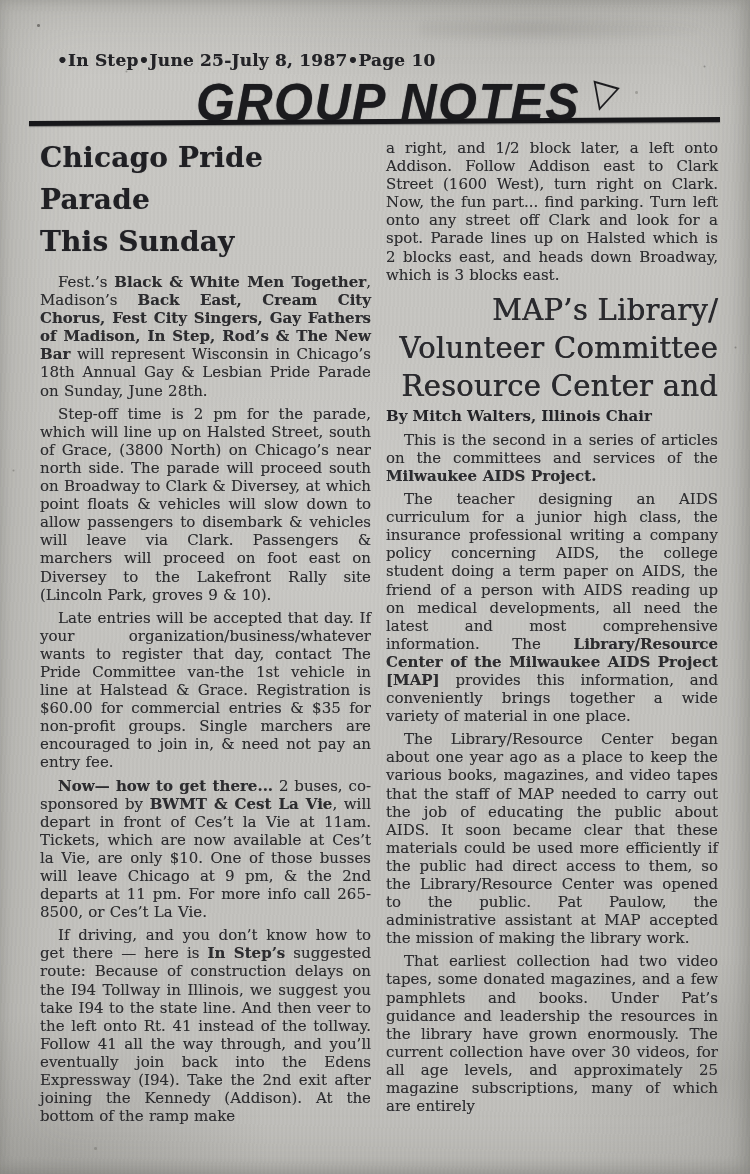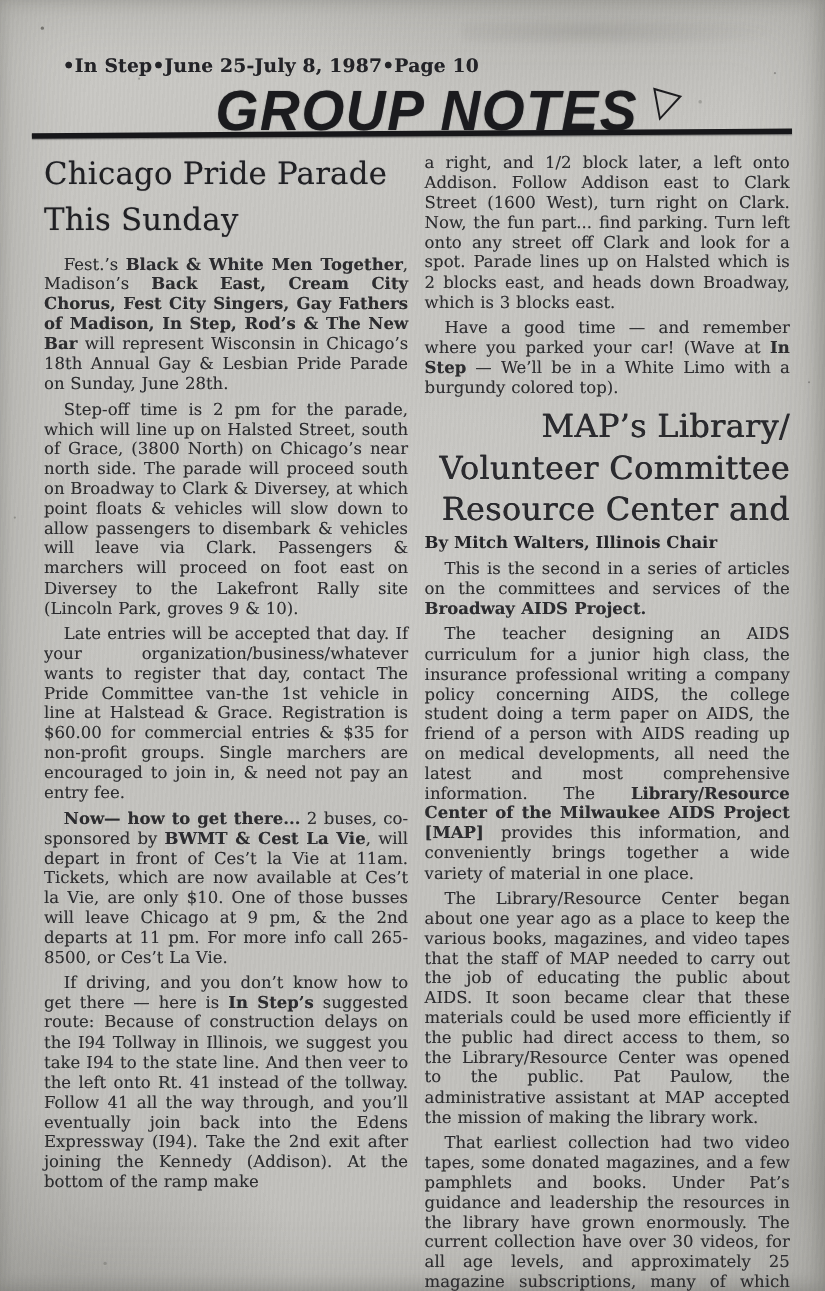--- a/index.html
+++ b/index.html
@@ -30,21 +30,21 @@
   .gn-text{display:inline-block;margin-left:196px;font-family:"Liberation Sans",sans-serif;font-weight:bold;font-style:italic;
     font-size:50px;line-height:52px;letter-spacing:1.5px;color:#1b1b1e;transform:scaleY(1.03);
     text-shadow:0 0 1px rgba(27,27,30,0.6);}
   .gn-tri{display:inline-block;font-size:36px;color:#1b1b1e;transform:rotate(16deg);margin-left:10px;vertical-align:12px;
     font-family:"DejaVu Sans",sans-serif;font-style:normal;font-weight:normal;}
   .rule{position:absolute;left:29px;top:119px;width:691px;height:5px;background:#17171a;transform:rotate(-0.35deg);z-index:1;
     box-shadow:0 1px 1px rgba(23,23,26,0.4);}
   .col{position:absolute;text-align:justify;}
   .col-left{left:40px;top:137px;width:331px;}
   .col-right{left:386px;top:139px;width:332px;}
-  .headline1{margin:0 0 10px 0;font-size:28px;line-height:42px;font-weight:normal;color:#202024;letter-spacing:0.2px;
+  .headline1{margin:0 0 10px 0;font-size:28px;line-height:42px;font-weight:bold;color:#202024;letter-spacing:0.2px;
     text-align:left;text-shadow:0 0 0.8px rgba(32,32,36,0.45);}
   .headline2{margin:7px 0 2px 0;font-size:29px;line-height:38px;font-weight:normal;color:#2a2a2e;letter-spacing:0.3px;
     text-align:right;text-shadow:0.5px 0 0 currentColor;}
   .byline{font-size:15px;font-weight:bold;margin:0 0 6px 0;text-align:left;color:#242428;}
   .para{margin:0 0 5px 0;font-size:15px;line-height:18.1px;text-indent:18px;word-spacing:0.5px;
     text-shadow:0 0 0.5px rgba(44,44,47,0.4);}
   .para.noindent{text-indent:0;}
   .b{font-weight:bold;}
 </style>
 </head>
@@ -71,29 +71,28 @@
         <p class="para"><span>Step-off time is 2 pm for the parade, which will line up on Halsted Street, south of Grace, (3800 North) on Chicago’s near north side. The parade will proceed south on Broadway to Clark &amp; Diversey, at which point floats &amp; vehicles will slow down to allow passengers to disembark &amp; vehicles will leave via Clark. Passengers &amp; marchers will proceed on foot east on Diversey to the Lakefront Rally site (Lincoln Park, groves 9 &amp; 10).</span></p>
         <p class="para"><span>Late entries will be accepted that day. If your organization/business/whatever wants to register that day, contact The Pride Committee van-the 1st vehicle in line at Halstead &amp; Grace. Registration is $60.00 for commercial entries &amp; $35 for non-profit groups. Single marchers are encouraged to join in, &amp; need not pay an entry fee.</span></p>
         <p class="para"><span class="b">Now— how to get there...</span><span> 2 buses, co-sponsored by </span><span class="b">BWMT &amp; Cest La Vie</span><span>, will depart in front of Ces’t la Vie at 11am. Tickets, which are now available at Ces’t la Vie, are only $10. One of those busses will leave Chicago at 9 pm, &amp; the 2nd departs at 11 pm. For more info call 265-8500, or Ces’t La Vie.</span></p>
         <p class="para"><span>If driving, and you don’t know how to get there — here is </span><span class="b">In Step’s</span><span> suggested route: Because of construction delays on the I94 Tollway in Illinois, we suggest you take I94 to the state line. And then veer to the left onto Rt. 41 instead of the tollway. Follow 41 all the way through, and you’ll eventually join back into the Edens Expressway (I94). Take the 2nd exit after joining the Kennedy (Addison). At the bottom of the ramp make</span></p>
       </div>
   </div>
 
   <div class="col col-right">
     <div>
         <p class="para noindent"><span>a right, and 1/2 block later, a left onto Addison. Follow Addison east to Clark Street (1600 West), turn right on Clark. Now, the fun part... find parking. Turn left onto any street off Clark and look for a spot. Parade lines up on Halsted which is 2 blocks east, and heads down Broadway, which is 3 blocks east.</span></p>
-        <p class="para"><span>Have a good time — and remember where you parked your car! (Wave at </span><span class="b">In Step</span><span> — We’ll be in a White Limo with a burgundy colored top).</span></p>
       </div>
     <h2 class="headline2">
         <div>MAP’s Library/</div>
         <div>Volunteer Committee</div>
         <div>Resource Center and</div>
       </h2>
     <div class="byline">By Mitch Walters, Illinois Chair</div>
     <div>
-        <p class="para"><span>This is the second in a series of articles on the committees and services of the </span><span class="b">Broadway AIDS Project.</span></p>
+        <p class="para"><span>This is the second in a series of articles on the committees and services of the </span><span class="b">Milwaukee AIDS Project.</span></p>
         <p class="para"><span>The teacher designing an AIDS curriculum for a junior high class, the insurance professional writing a company policy concerning AIDS, the college student doing a term paper on AIDS, the friend of a person with AIDS reading up on medical developments, all need the latest and most comprehensive information. The </span><span class="b">Library/Resource Center of the Milwaukee AIDS Project [MAP]</span><span> provides this information, and conveniently brings together a wide variety of material in one place.</span></p>
         <p class="para"><span>The Library/Resource Center began about one year ago as a place to keep the various books, magazines, and video tapes that the staff of MAP needed to carry out the job of educating the public about AIDS. It soon became clear that these materials could be used more efficiently if the public had direct access to them, so the Library/Resource Center was opened to the public. Pat Paulow, the administrative assistant at MAP accepted the mission of making the library work.</span></p>
         <p class="para"><span>That earliest collection had two video tapes, some donated magazines, and a few pamphlets and books. Under Pat’s guidance and leadership the resources in the library have grown enormously. The current collection have over 30 videos, for all age levels, and approximately 25 magazine subscriptions, many of which are entirely</span></p>
       </div>
 
   </div>
 </div>
 
 </body></html>

